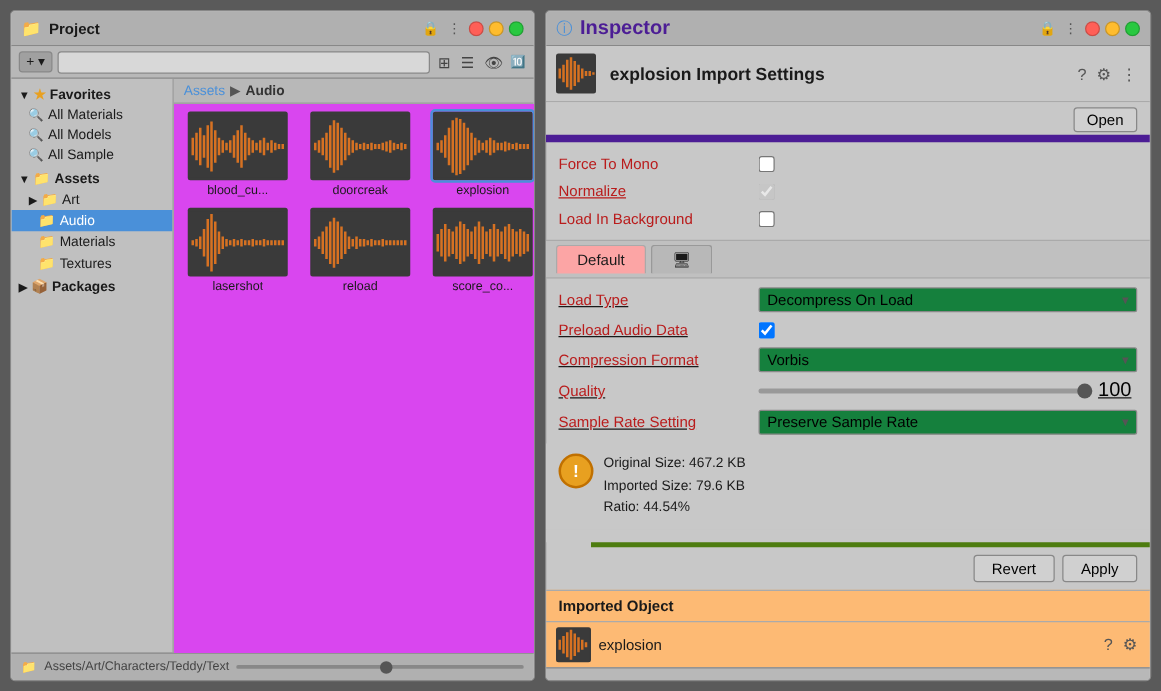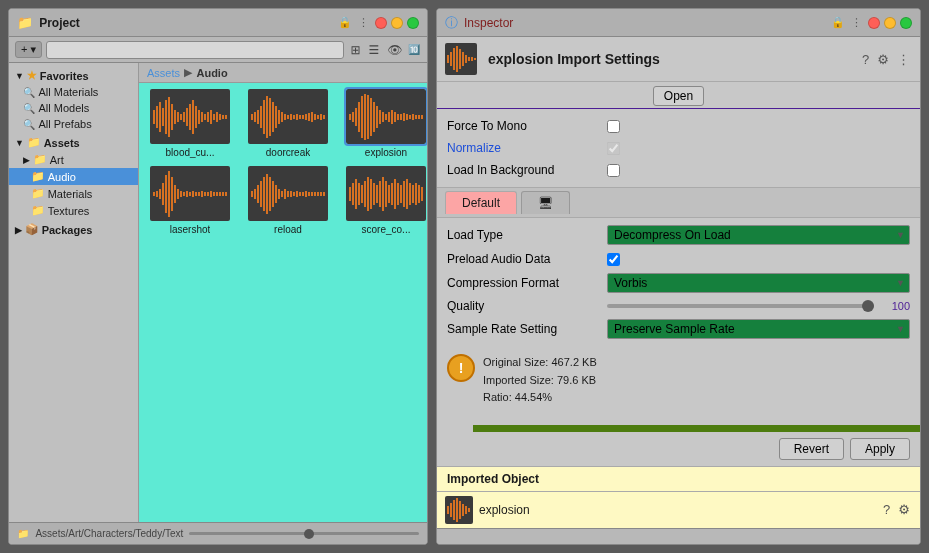--- a/index.html
+++ b/index.html
@@ -153,21 +153,21 @@
       flex-shrink: 0;
       height: 20px;
     }
     .breadcrumb-arrow { color: #555; }
 
     
     .asset-grid-container {
       flex: 1;
       overflow: auto;
       padding: 6px;
-      background: #5eead4;
+      background: #d946ef;
     }
     .asset-grid {
       display: grid;
       grid-template-columns: repeat(3, 90px);
       gap: 8px;
     }
     .asset-item {
       display: flex;
       flex-direction: column;
       align-items: center;
@@ -241,23 +241,23 @@
       background: #b0b0b0;
       border-bottom: 1px solid #888;
       padding: 4px 8px;
       display: flex;
       align-items: center;
       gap: 6px;
       height: 28px;
       flex-shrink: 0;
     }
     .inspector-title {
-      font-size: 12px;
-      font-weight: 400;
-      color: #7f1d1d;
+      font-size: 16px;
+      font-weight: 700;
+      color: #4c1d95;
       flex: 1;
     }
     .inspector-body {
       flex: 1;
       overflow-y: auto;
       display: flex;
       flex-direction: column;
     }
 
     
@@ -318,23 +318,23 @@
     .field-row {
       display: flex;
       align-items: center;
       padding: 3px 0;
       min-height: 22px;
     }
     .field-label {
       width: 160px;
       flex-shrink: 0;
       font-size: 12px;
-      color: #000000;
-    }
-    .field-label.disabled { color: #1d4ed8; }
+      color: #b91c1c;
+    }
+    .field-label.disabled { color: #b91c1c; text-decoration: underline; }
     .checkbox-wrapper {
       display: flex;
       align-items: center;
     }
     input[type="checkbox"] {
       width: 13px;
       height: 13px;
       cursor: pointer;
     }
 
@@ -360,20 +360,21 @@
     }
     .tab-item.active {
       background: #fca5a5;
       border-color: #aaa;
     }
 
     
     .subsettings {
       padding: 4px 10px;
       flex-shrink: 0;
+      text-decoration: underline;
     }
     .dropdown-wrapper {
       flex: 1;
       position: relative;
     }
     .dropdown-select {
       width: 100%;
       background: #15803d;
       border: 1px solid #888;
       border-radius: 2px;
@@ -411,23 +412,23 @@
     .quality-slider::-webkit-slider-thumb {
       -webkit-appearance: none;
       width: 12px;
       height: 12px;
       background: #555;
       border-radius: 50%;
       cursor: pointer;
     }
     .quality-value {
       width: 36px;
-      text-align: right;
-      font-size: 11px;
-      color: #4c1d95;
+      text-align: center;
+      font-size: 16px;
+      color: #000000;
     }
 
     
     .info-section {
       padding: 8px 10px;
       display: flex;
       align-items: flex-start;
       gap: 8px;
       background: #c8c8c8;
       flex-shrink: 0;
@@ -452,37 +453,37 @@
       line-height: 1.6;
     }
 
     
     .action-bar {
       display: flex;
       justify-content: flex-end;
       gap: 6px;
       padding: 6px 10px;
       background: #c8c8c8;
-      border-top: 7px solid #4d7c0f;
+      border-top: 4px solid #4d7c0f;
       flex-shrink: 0;
       margin-left: 36px;
     }
     .action-btn {
       background: #d0d0d0;
       border: 1px solid #888;
       border-radius: 3px;
       padding: 3px 14px;
       font-size: 12px;
       cursor: pointer;
       min-width: 55px;
     }
 
     
     .imported-object-section {
-      background: #fef9c3;
+      background: #fdba74;
       border-top: 1px solid #aaa;
       flex-shrink: 0;
     }
     .imported-object-header {
       padding: 5px 10px;
       font-size: 12px;
       font-weight: 600;
       color: #1a1a1a;
       border-bottom: 1px solid #aaa;
     }
@@ -560,21 +561,21 @@
         <div class="sidebar-item sidebar-indent1">
           <span style="font-size:10px;">🔍</span>
           <span>All Materials</span>
         </div>
         <div class="sidebar-item sidebar-indent1">
           <span style="font-size:10px;">🔍</span>
           <span>All Models</span>
         </div>
         <div class="sidebar-item sidebar-indent1">
           <span style="font-size:10px;">🔍</span>
-          <span>All Prefabs</span>
+          <span>All Sample</span>
         </div>
       </div>
       <div class="sidebar-section">
         <div class="sidebar-item bold">
           <span style="font-size:9px;">▼</span>
           <span class="sidebar-folder-icon">📁</span>
           <span>Assets</span>
         </div>
         <div class="sidebar-item sidebar-indent1">
           <span style="font-size:9px;">▶</span>
@@ -875,21 +876,21 @@
           </g>
         </svg>
       </div>
       <span class="import-title">explosion Import Settings</span>
       <div class="import-header-icons">
         <button class="icon-btn-small">?</button>
         <button class="icon-btn-small">⚙</button>
         <button class="icon-btn-small">⋮</button>
       </div>
     </div>
-    <div style="display:flex; justify-content:center; padding: 4px 10px 2px; background:#c8c8c8; border-bottom:1px solid #4c1d95;">
+    <div style="display:flex; justify-content:flex-end; padding: 4px 10px 2px; background:#c8c8c8; border-bottom:6px solid #4c1d95;">
       <button class="open-btn">Open</button>
     </div>
 
     <div class="settings-section">
       <div class="field-row">
         <span class="field-label">Force To Mono</span>
         <div class="checkbox-wrapper">
           <input type="checkbox" id="ftm" style="">
         </div>
       </div>

